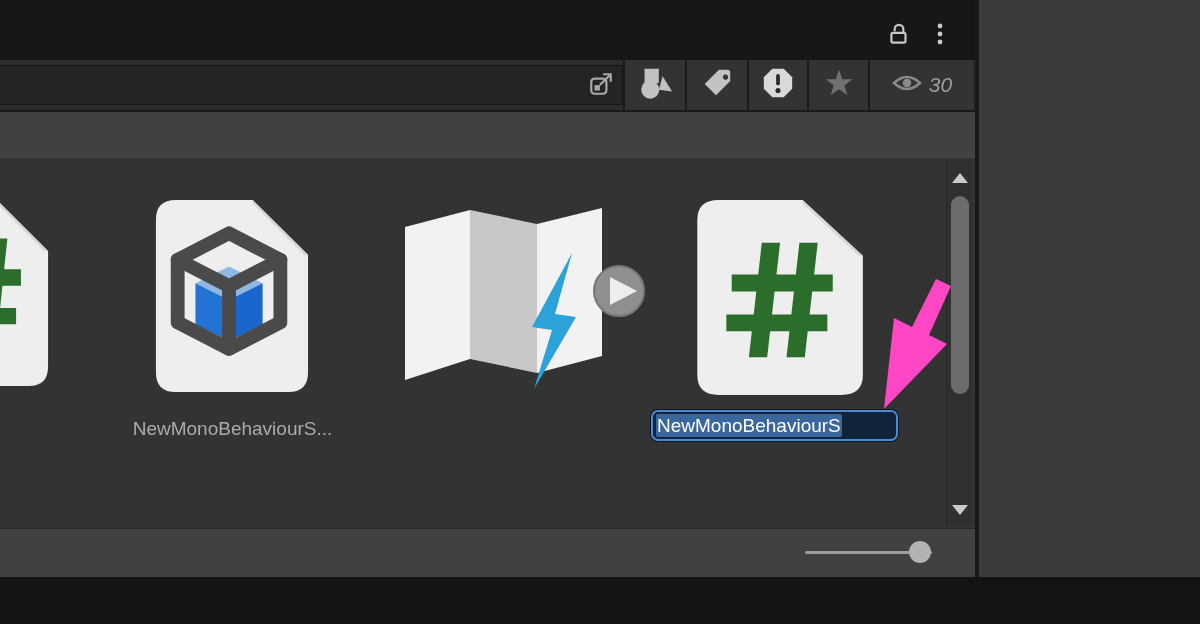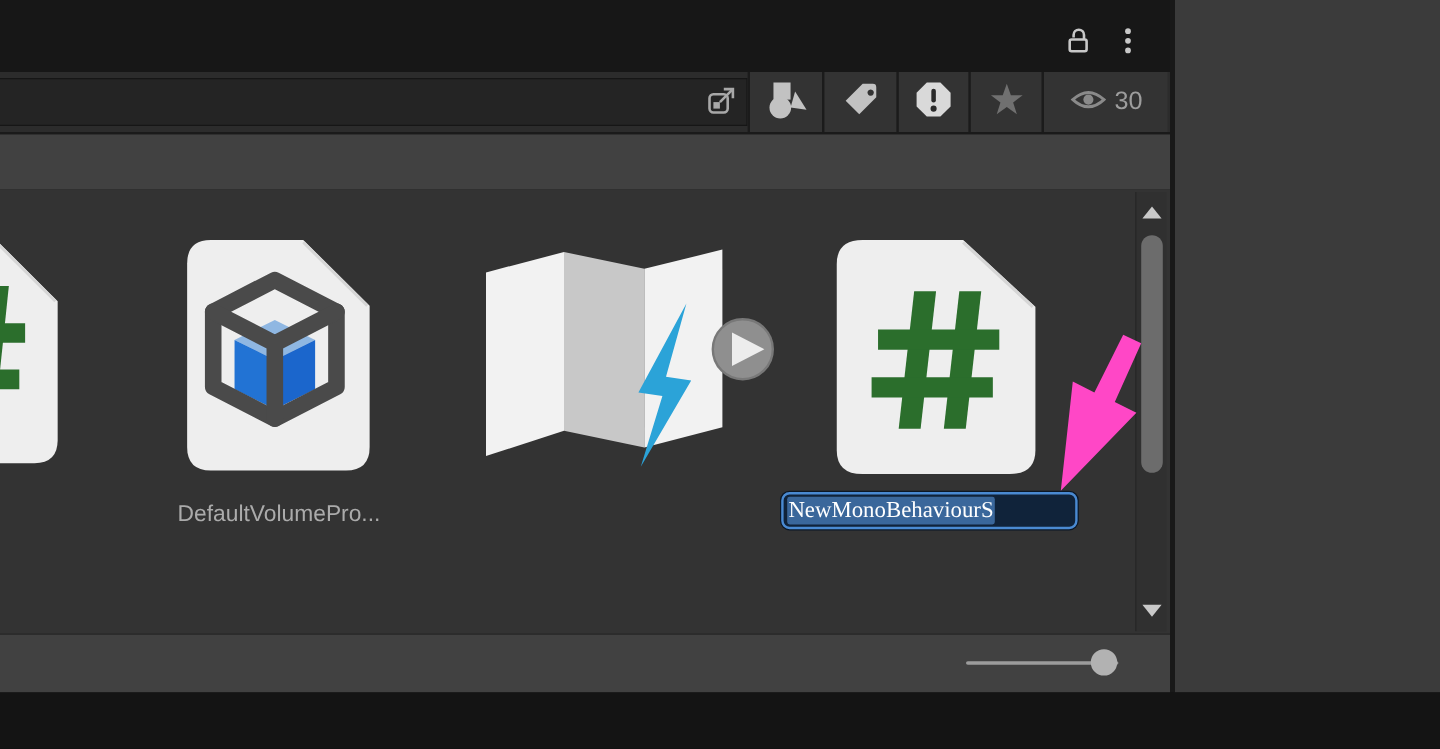--- a/index.html
+++ b/index.html
@@ -26,40 +26,40 @@
     position:absolute; left:8px; top:2px; width:560px; height:34px;
     background:transparent; border:none; outline:none; color:#cccccc; font-size:18px;
     font-family:"Liberation Sans", sans-serif;
   }
   .expand-btn { position:absolute; right:6px; top:5px; width:30px; height:30px;
     display:flex; align-items:center; justify-content:center; cursor:pointer; }
   .tb-btn {
     position:absolute; top:0; height:50px; background:#333333;
     border-left:2px solid #1b1b1b; display:flex; align-items:center; justify-content:center;
     cursor:pointer;
+    font-style:italic;
   }
   .tb-count { color:#9d9d9d; font-size:21px; margin-left:6px; }
 
   .h-divider { left:0; top:110px; width:975px; height:2px; background:#1a1a1a; }
   .strip     { left:0; top:112px; width:975px; height:46px; background:#414141; }
 
   
   .content { left:0; top:158px; width:975px; height:370px; background:#333333; }
   .item-label {
     position:absolute; color:#ababab; font-size:19px; text-align:center;
     white-space:nowrap; overflow:hidden;
   }
   .partial-clip { position:absolute; left:0; top:37px; width:50px; height:193px; overflow:hidden; }
 
   .rename-field {
     position:absolute; left:651px; top:252px; width:247px; height:31px;
     background:#10233a; border:2px solid #4a8ad2; border-radius:7px;
     box-shadow:0 0 0 1px #0b1726; display:flex; align-items:center; padding:0 3px;
     cursor:text;
-    font-family:Liberation Serif, serif;
   }
   .rename-sel {
     background:#3a679b; color:#ffffff; font-size:19px; line-height:23px;
     padding:0 1px; border-radius:2px; white-space:nowrap; overflow:hidden;
   }
 
   
   .scrollbar { position:absolute; left:946px; top:2px; width:26px; height:366px;
     background:#303030; border-left:1px solid #272727; }
   .scroll-thumb { position:absolute; left:4px; top:36px; width:18px; height:198px;
@@ -190,21 +190,21 @@
         <path d="M102,4 L156,58" stroke="#d6d6d6" stroke-width="2.5" fill="none"></path>
         <polygon points="78,70 112,87 78,104 44,87" fill="#8fb7e2"></polygon>
         <polygon points="44,87 78,104 78,146 44,129" fill="#2273d4"></polygon>
         <polygon points="78,104 112,87 112,129 78,146" fill="#1b66cc"></polygon>
         <g fill="none" stroke="#4a4a4a" stroke-width="14" stroke-linejoin="round" stroke-linecap="round">
           <path d="M78,36 L130,63 L130,127 L78,154 L26,127 L26,63 Z"></path>
           <path d="M78,90 L26,63 M78,90 L130,63 M78,90 L78,154"></path>
         </g>
       </svg>
     </div>
-    <div class="item-label" style="left:125px;top:260px;width:215px;">DefaultVolumePro...</div>
+    <div class="item-label" style="left:125px;top:260px;width:215px;">NewMonoBehaviourS...</div>
 
     <div class="abs" style="left:402px;top:45px;width:246px;height:192px;cursor:pointer;">
       <svg width="246" height="192" viewBox="0 0 246 192">
         <path d="M3,24 L68,7 L68,156 L3,177 Z" fill="#f2f2f2"></path>
         <path d="M68,7 L135,21 L135,170 L68,156 Z" fill="#c8c8c8"></path>
         <path d="M135,21 L200,5 L200,153 L135,170 Z" fill="#f2f2f2"></path>
         <circle cx="217" cy="88" r="25" fill="#8f8f8f" stroke="#787878" stroke-width="2"></circle>
         <path d="M208,74 L235,88 L208,102 Z" fill="#ededed"></path>
         <path d="M170,50 L130,124 L150,127 L132,186 L174,114 L153,111 Z" fill="#2ba3d8"></path>
       </svg>

